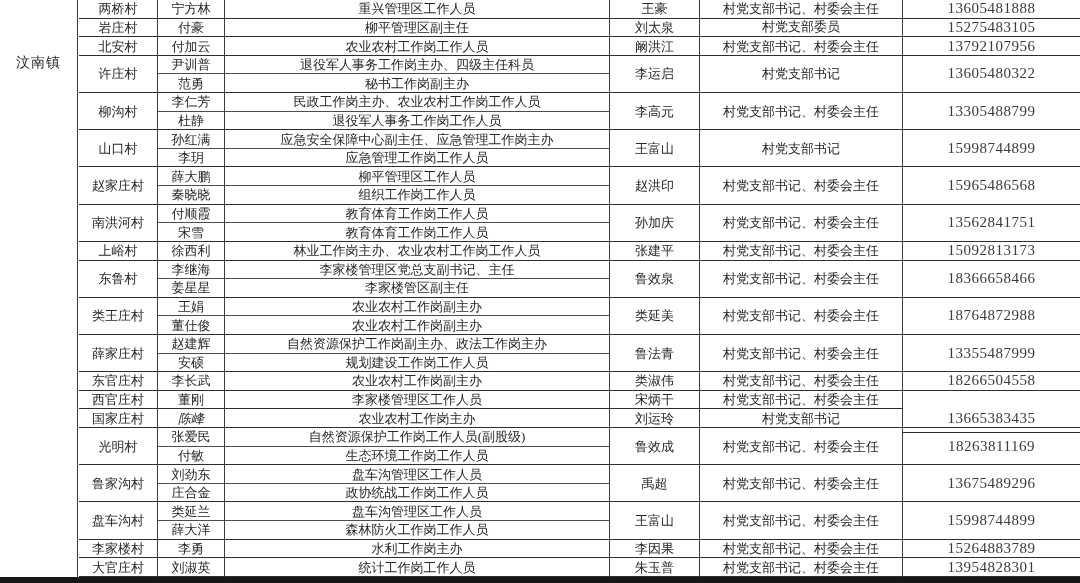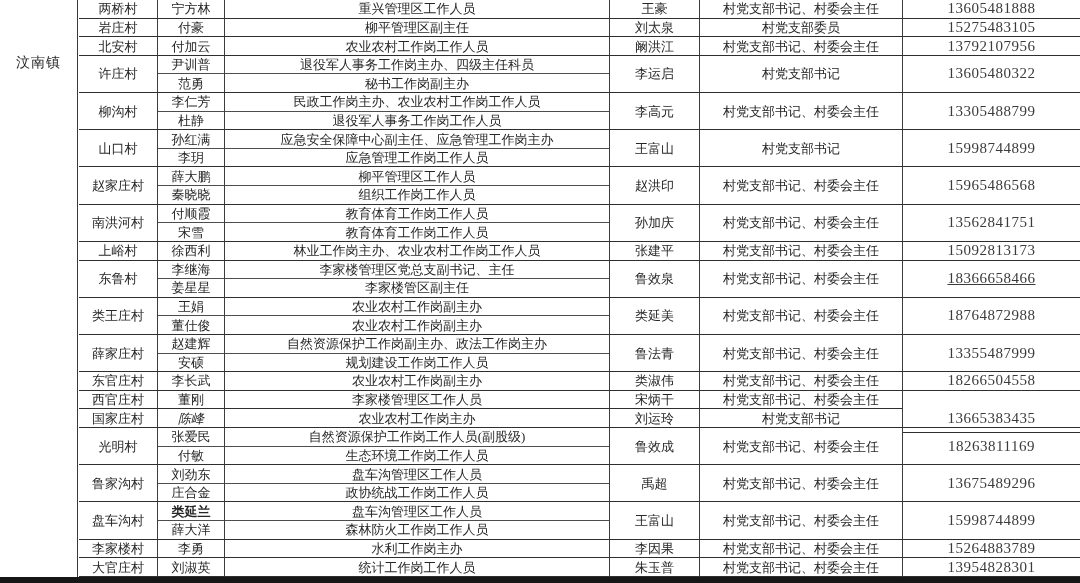--- a/index.html
+++ b/index.html
@@ -80,21 +80,21 @@
       <div class="cell" style="grid-area: 1 / 1 / span 1;">两桥村</div>
       <div class="cell" style="grid-area: 1 / 2 / span 1;">宁方林</div>
       <div class="cell" style="grid-area: 1 / 3 / span 1;">重兴管理区工作人员</div>
       <div class="cell" style="grid-area: 1 / 4 / span 1;">王豪</div>
       <div class="cell" style="grid-area: 1 / 5 / span 1;">村党支部书记、村委会主任</div>
       <div class="cell col6 phone" style="grid-area: 1 / 6 / span 1;">13605481888</div>
       <div class="cell" style="grid-area: 2 / 1 / span 1;">岩庄村</div>
       <div class="cell" style="grid-area: 2 / 2 / span 1;">付豪</div>
       <div class="cell" style="grid-area: 2 / 3 / span 1;">柳平管理区副主任</div>
       <div class="cell" style="grid-area: 2 / 4 / span 1;">刘太泉</div>
-      <div class="cell" style="grid-area: 2 / 5 / span 1;">村党支部委员</div>
+      <div class="cell" style="grid-area: 2 / 5 / span 1; font-family: Liberation Mono, monospace;">村党支部委员</div>
       <div class="cell col6 phone" style="grid-area: 2 / 6 / span 1;">15275483105</div>
       <div class="cell" style="grid-area: 3 / 1 / span 1;">北安村</div>
       <div class="cell" style="grid-area: 3 / 2 / span 1;">付加云</div>
       <div class="cell" style="grid-area: 3 / 3 / span 1;">农业农村工作岗工作人员</div>
       <div class="cell" style="grid-area: 3 / 4 / span 1;">阚洪江</div>
       <div class="cell" style="grid-area: 3 / 5 / span 1;">村党支部书记、村委会主任</div>
       <div class="cell col6 phone" style="grid-area: 3 / 6 / span 1;">13792107956</div>
       <div class="cell" style="grid-area: 4 / 1 / span 2;">许庄村</div>
       <div class="cell subline" style="grid-area: 4 / 2 / span 1;">尹训普</div>
       <div class="cell subline" style="grid-area: 4 / 3 / span 1;">退役军人事务工作岗主办、四级主任科员</div>
@@ -141,21 +141,21 @@
       <div class="cell" style="grid-area: 14 / 4 / span 1;">张建平</div>
       <div class="cell" style="grid-area: 14 / 5 / span 1;">村党支部书记、村委会主任</div>
       <div class="cell col6 phone" style="grid-area: 14 / 6 / span 1;">15092813173</div>
       <div class="cell" style="grid-area: 15 / 1 / span 2;">东鲁村</div>
       <div class="cell subline" style="grid-area: 15 / 2 / span 1;">李继海</div>
       <div class="cell subline" style="grid-area: 15 / 3 / span 1;">李家楼管理区党总支副书记、主任</div>
       <div class="cell" style="grid-area: 16 / 2 / span 1;">姜星星</div>
       <div class="cell" style="grid-area: 16 / 3 / span 1;">李家楼管区副主任</div>
       <div class="cell" style="grid-area: 15 / 4 / span 2;">鲁效泉</div>
       <div class="cell" style="grid-area: 15 / 5 / span 2;">村党支部书记、村委会主任</div>
-      <div class="cell col6 phone" style="grid-area: 15 / 6 / span 2; text-decoration: underline;">18366658466</div>
+      <div class="cell col6 phone" style="grid-area: 15 / 6 / span 2;">18366658466</div>
       <div class="cell" style="grid-area: 17 / 1 / span 2;">类王庄村</div>
       <div class="cell subline" style="grid-area: 17 / 2 / span 1;">王娟</div>
       <div class="cell subline" style="grid-area: 17 / 3 / span 1;">农业农村工作岗副主办</div>
       <div class="cell" style="grid-area: 18 / 2 / span 1;">董仕俊</div>
       <div class="cell" style="grid-area: 18 / 3 / span 1;">农业农村工作岗副主办</div>
       <div class="cell" style="grid-area: 17 / 4 / span 2;">类延美</div>
       <div class="cell" style="grid-area: 17 / 5 / span 2;">村党支部书记、村委会主任</div>
       <div class="cell col6 phone" style="grid-area: 17 / 6 / span 2;">18764872988</div>
       <div class="cell" style="grid-area: 19 / 1 / span 2;">薛家庄村</div>
       <div class="cell subline" style="grid-area: 19 / 2 / span 1;">赵建辉</div>
@@ -193,21 +193,21 @@
       <div class="cell col6 phone" style="grid-area: 24 / 6 / span 2;">18263811169</div>
       <div class="cell" style="grid-area: 26 / 1 / span 2;">鲁家沟村</div>
       <div class="cell subline" style="grid-area: 26 / 2 / span 1;">刘劲东</div>
       <div class="cell subline" style="grid-area: 26 / 3 / span 1;">盘车沟管理区工作人员</div>
       <div class="cell" style="grid-area: 27 / 2 / span 1;">庄合金</div>
       <div class="cell" style="grid-area: 27 / 3 / span 1;">政协统战工作岗工作人员</div>
       <div class="cell" style="grid-area: 26 / 4 / span 2;">禹超</div>
       <div class="cell" style="grid-area: 26 / 5 / span 2;">村党支部书记、村委会主任</div>
       <div class="cell col6 phone" style="grid-area: 26 / 6 / span 2;">13675489296</div>
       <div class="cell" style="grid-area: 28 / 1 / span 2;">盘车沟村</div>
-      <div class="cell subline" style="grid-area: 28 / 2 / span 1; font-weight: bold;">类延兰</div>
+      <div class="cell subline" style="grid-area: 28 / 2 / span 1;">类延兰</div>
       <div class="cell subline" style="grid-area: 28 / 3 / span 1;">盘车沟管理区工作人员</div>
       <div class="cell" style="grid-area: 29 / 2 / span 1;">薛大洋</div>
       <div class="cell" style="grid-area: 29 / 3 / span 1;">森林防火工作岗工作人员</div>
       <div class="cell" style="grid-area: 28 / 4 / span 2;">王富山</div>
       <div class="cell" style="grid-area: 28 / 5 / span 2;">村党支部书记、村委会主任</div>
       <div class="cell col6 phone" style="grid-area: 28 / 6 / span 2;">15998744899</div>
       <div class="cell" style="grid-area: 30 / 1 / span 1;">李家楼村</div>
       <div class="cell" style="grid-area: 30 / 2 / span 1;">李勇</div>
       <div class="cell" style="grid-area: 30 / 3 / span 1;">水利工作岗主办</div>
       <div class="cell" style="grid-area: 30 / 4 / span 1;">李因果</div>

